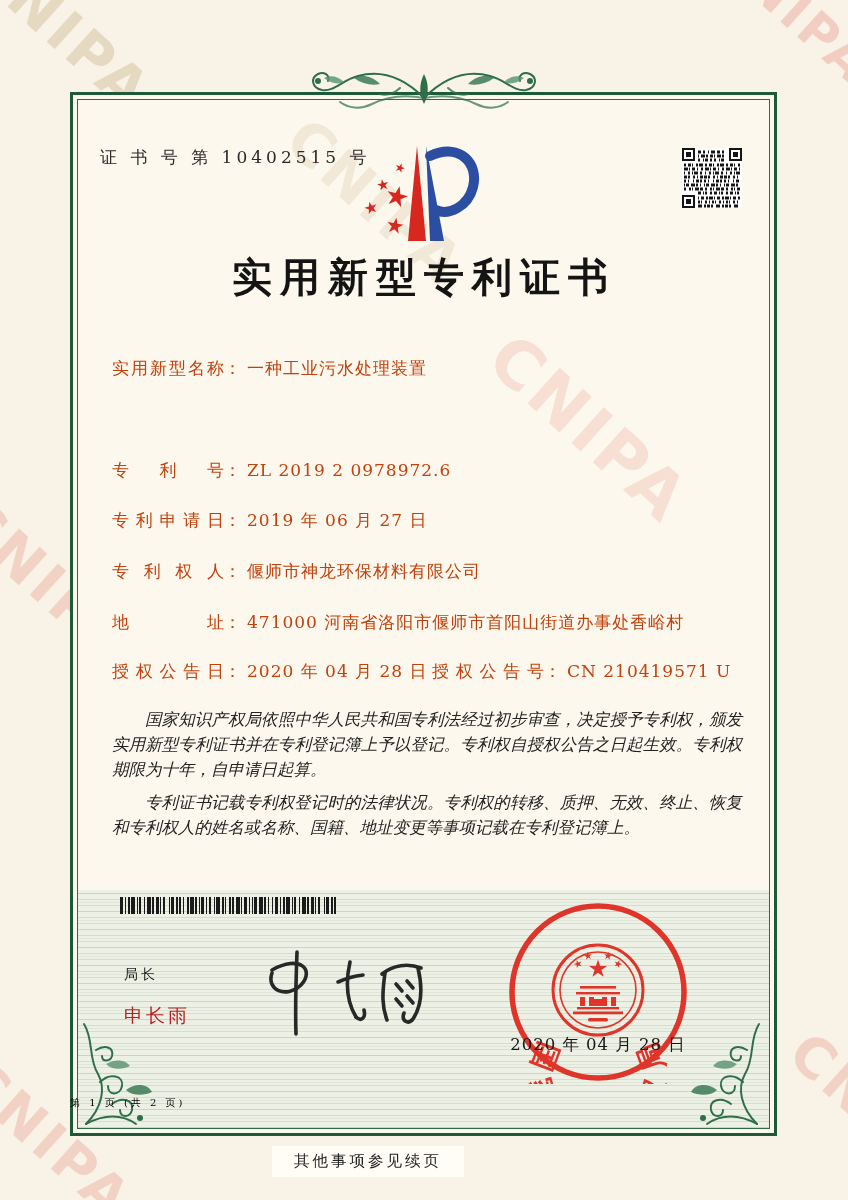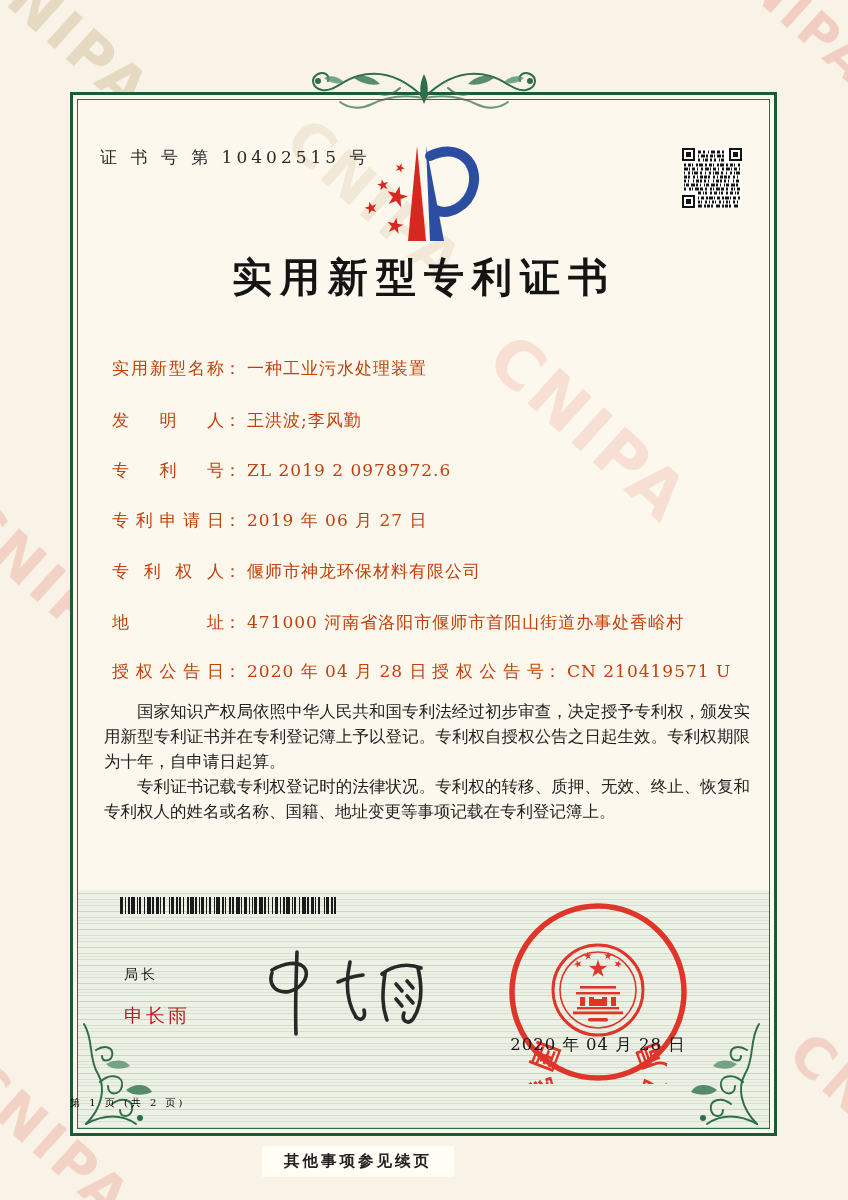--- a/index.html
+++ b/index.html
@@ -53,37 +53,37 @@
     vertical-align:top;
   }
   .field-colon{ display:inline-block; }
   .field-value{ display:inline-block; margin-left:6px; letter-spacing:1px; }
   .pair2{ position:absolute; left:320px; top:0; }
   
   .paragraphs{
     position:absolute; left:104px; top:699px; width:646px; z-index:4;
     font-size:16.5px; line-height:25px; color:#222; text-align:justify;
   }
-  .paragraphs p{ margin:0; text-indent:2em; }
+  .paragraphs p{ margin:8px; text-indent:2em;font-style:italic; }
   
   .barcode{ position:absolute; left:120px; top:897px; z-index:4; }
   .sig-title{ position:absolute; left:124px; top:966px; z-index:4; font-size:14px; letter-spacing:3px; color:#1c1c1c; }
   .sig-name { position:absolute; left:124px; top:1003px; z-index:4; font-size:19px; letter-spacing:3px; color:#b91c1c; }
   .sig-hand{ position:absolute; left:252px; top:944px; z-index:4; }
   .seal{ position:absolute; left:506px; top:900px; width:184px; height:184px; z-index:5; }
   .seal-date{
     position:absolute; left:506px; top:1034px; width:184px; z-index:6;
     text-align:center; font-size:16.5px; letter-spacing:1px; color:#161616;
   }
   .page-num{
     position:absolute; left:70px; top:1096px; width:708px; z-index:4;
     text-align:left; font-size:10px; letter-spacing:3px; color:#000000;
   }
   .note-box{
-    position:absolute; left:4px; top:1146px; width:708px; z-index:4; text-align:center;font-weight:bold;
+    position:absolute; left:14px; top:1146px; width:708px; z-index:4; text-align:center;
   }
   .note-box span{
     display:inline-block; background:#fffdf6; padding:5px 22px;
     font-size:15.5px; letter-spacing:3px; color:#222;
   }
   .deco{ position:absolute; z-index:3; }
   .deco-top{ left:284px; top:62px; }
   .deco-bl{ left:78px;  top:1020px; }
   .deco-br{ left:670px; top:1020px; transform:scaleX(-1); }
 </style>
@@ -191,23 +191,20 @@
       <line x1="16" y1="50" x2="58" y2="50" stroke-dasharray="1 2 3 2 2 1 4 1"></line>
       <line x1="16" y1="54" x2="58" y2="54" stroke-dasharray="2 1 1 3 2 2 1 2"></line>
       <line x1="16" y1="58" x2="58" y2="58" stroke-dasharray="4 2 2 1 3 1 2 3"></line>
     </g>
   </svg>
 
   <div class="doc-title">实用新型专利证书</div>
 
   <div class="field-row" style="top:357px;">
     <span class="field-label">实用新型名称</span><span class="field-colon">：</span><span class="field-value">一种工业污水处理装置</span>
-  </div>
-  <div class="field-row" style="top:409px;">
-    <span class="field-label">发明人</span><span class="field-colon">：</span><span class="field-value">王洪波;李风勤</span>
   </div>
   <div class="field-row" style="top:459px;">
     <span class="field-label">专利号</span><span class="field-colon">：</span><span class="field-value">ZL 2019 2 0978972.6</span>
   </div>
   <div class="field-row" style="top:509px;">
     <span class="field-label">专利申请日</span><span class="field-colon">：</span><span class="field-value">2019 年 06 月 27 日</span>
   </div>
   <div class="field-row" style="top:560px;font-family:Liberation Serif, serif;">
     <span class="field-label">专利权人</span><span class="field-colon">：</span><span class="field-value">偃师市神龙环保材料有限公司</span>
   </div>

